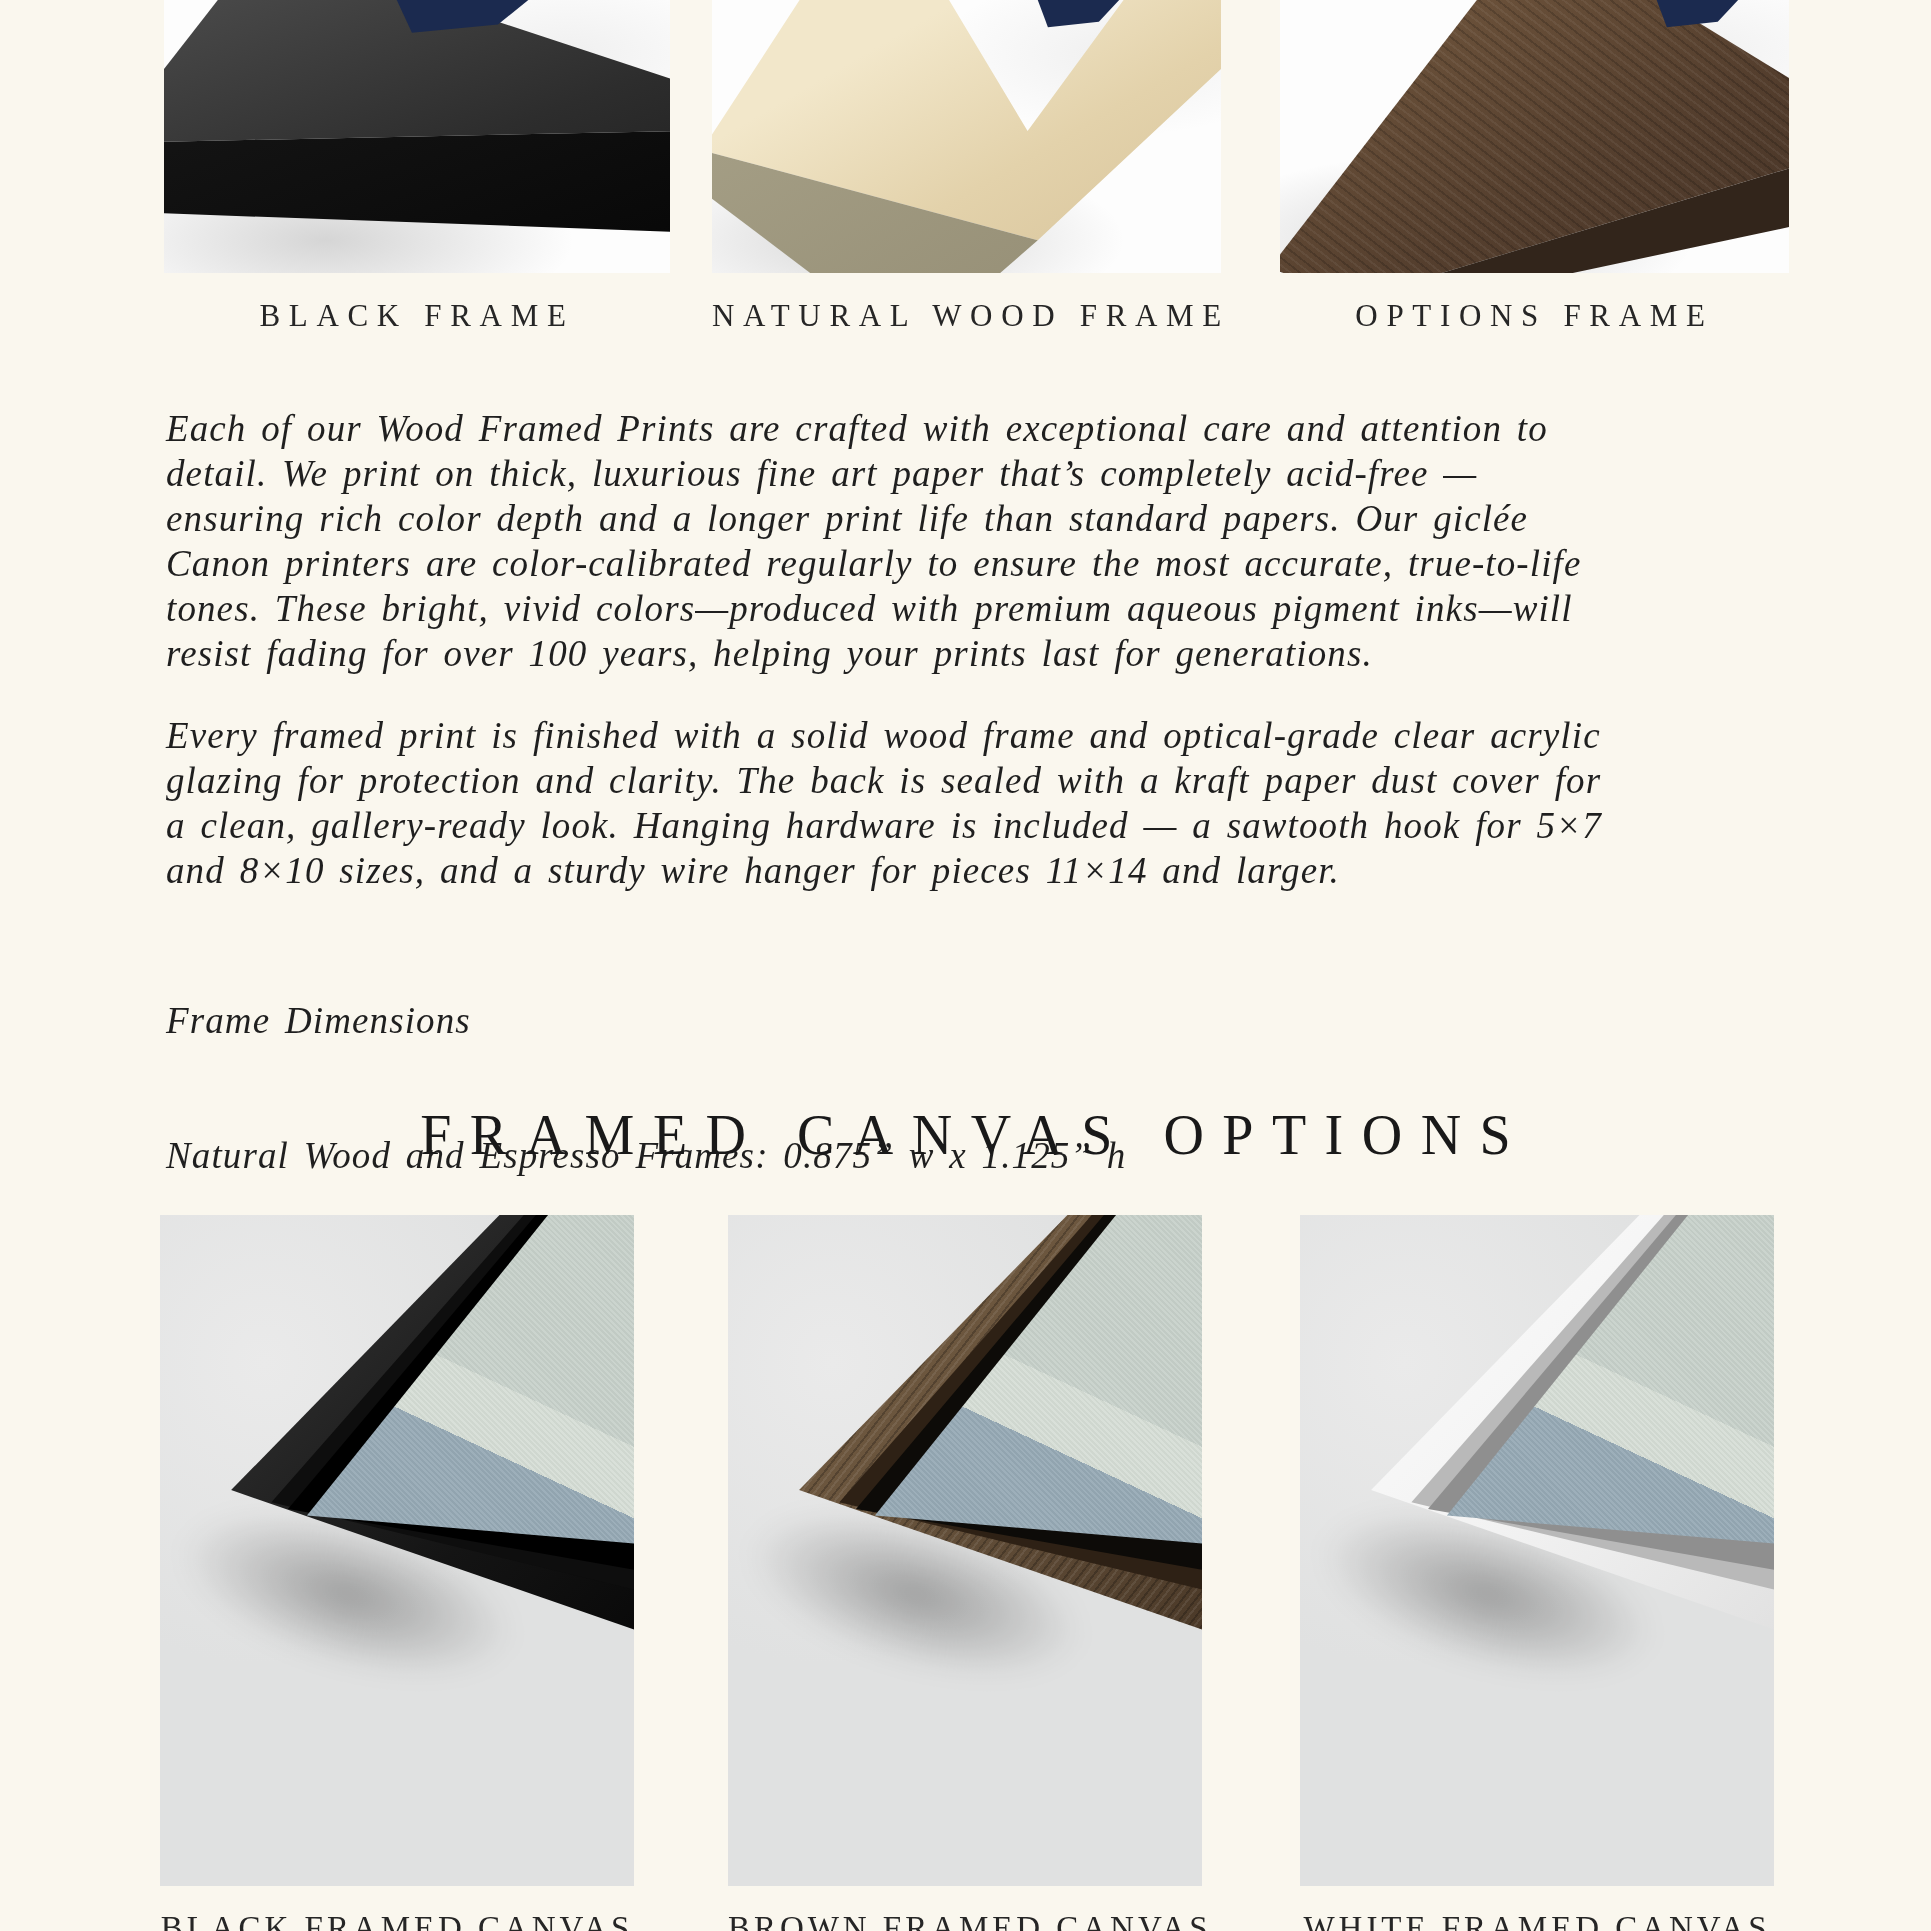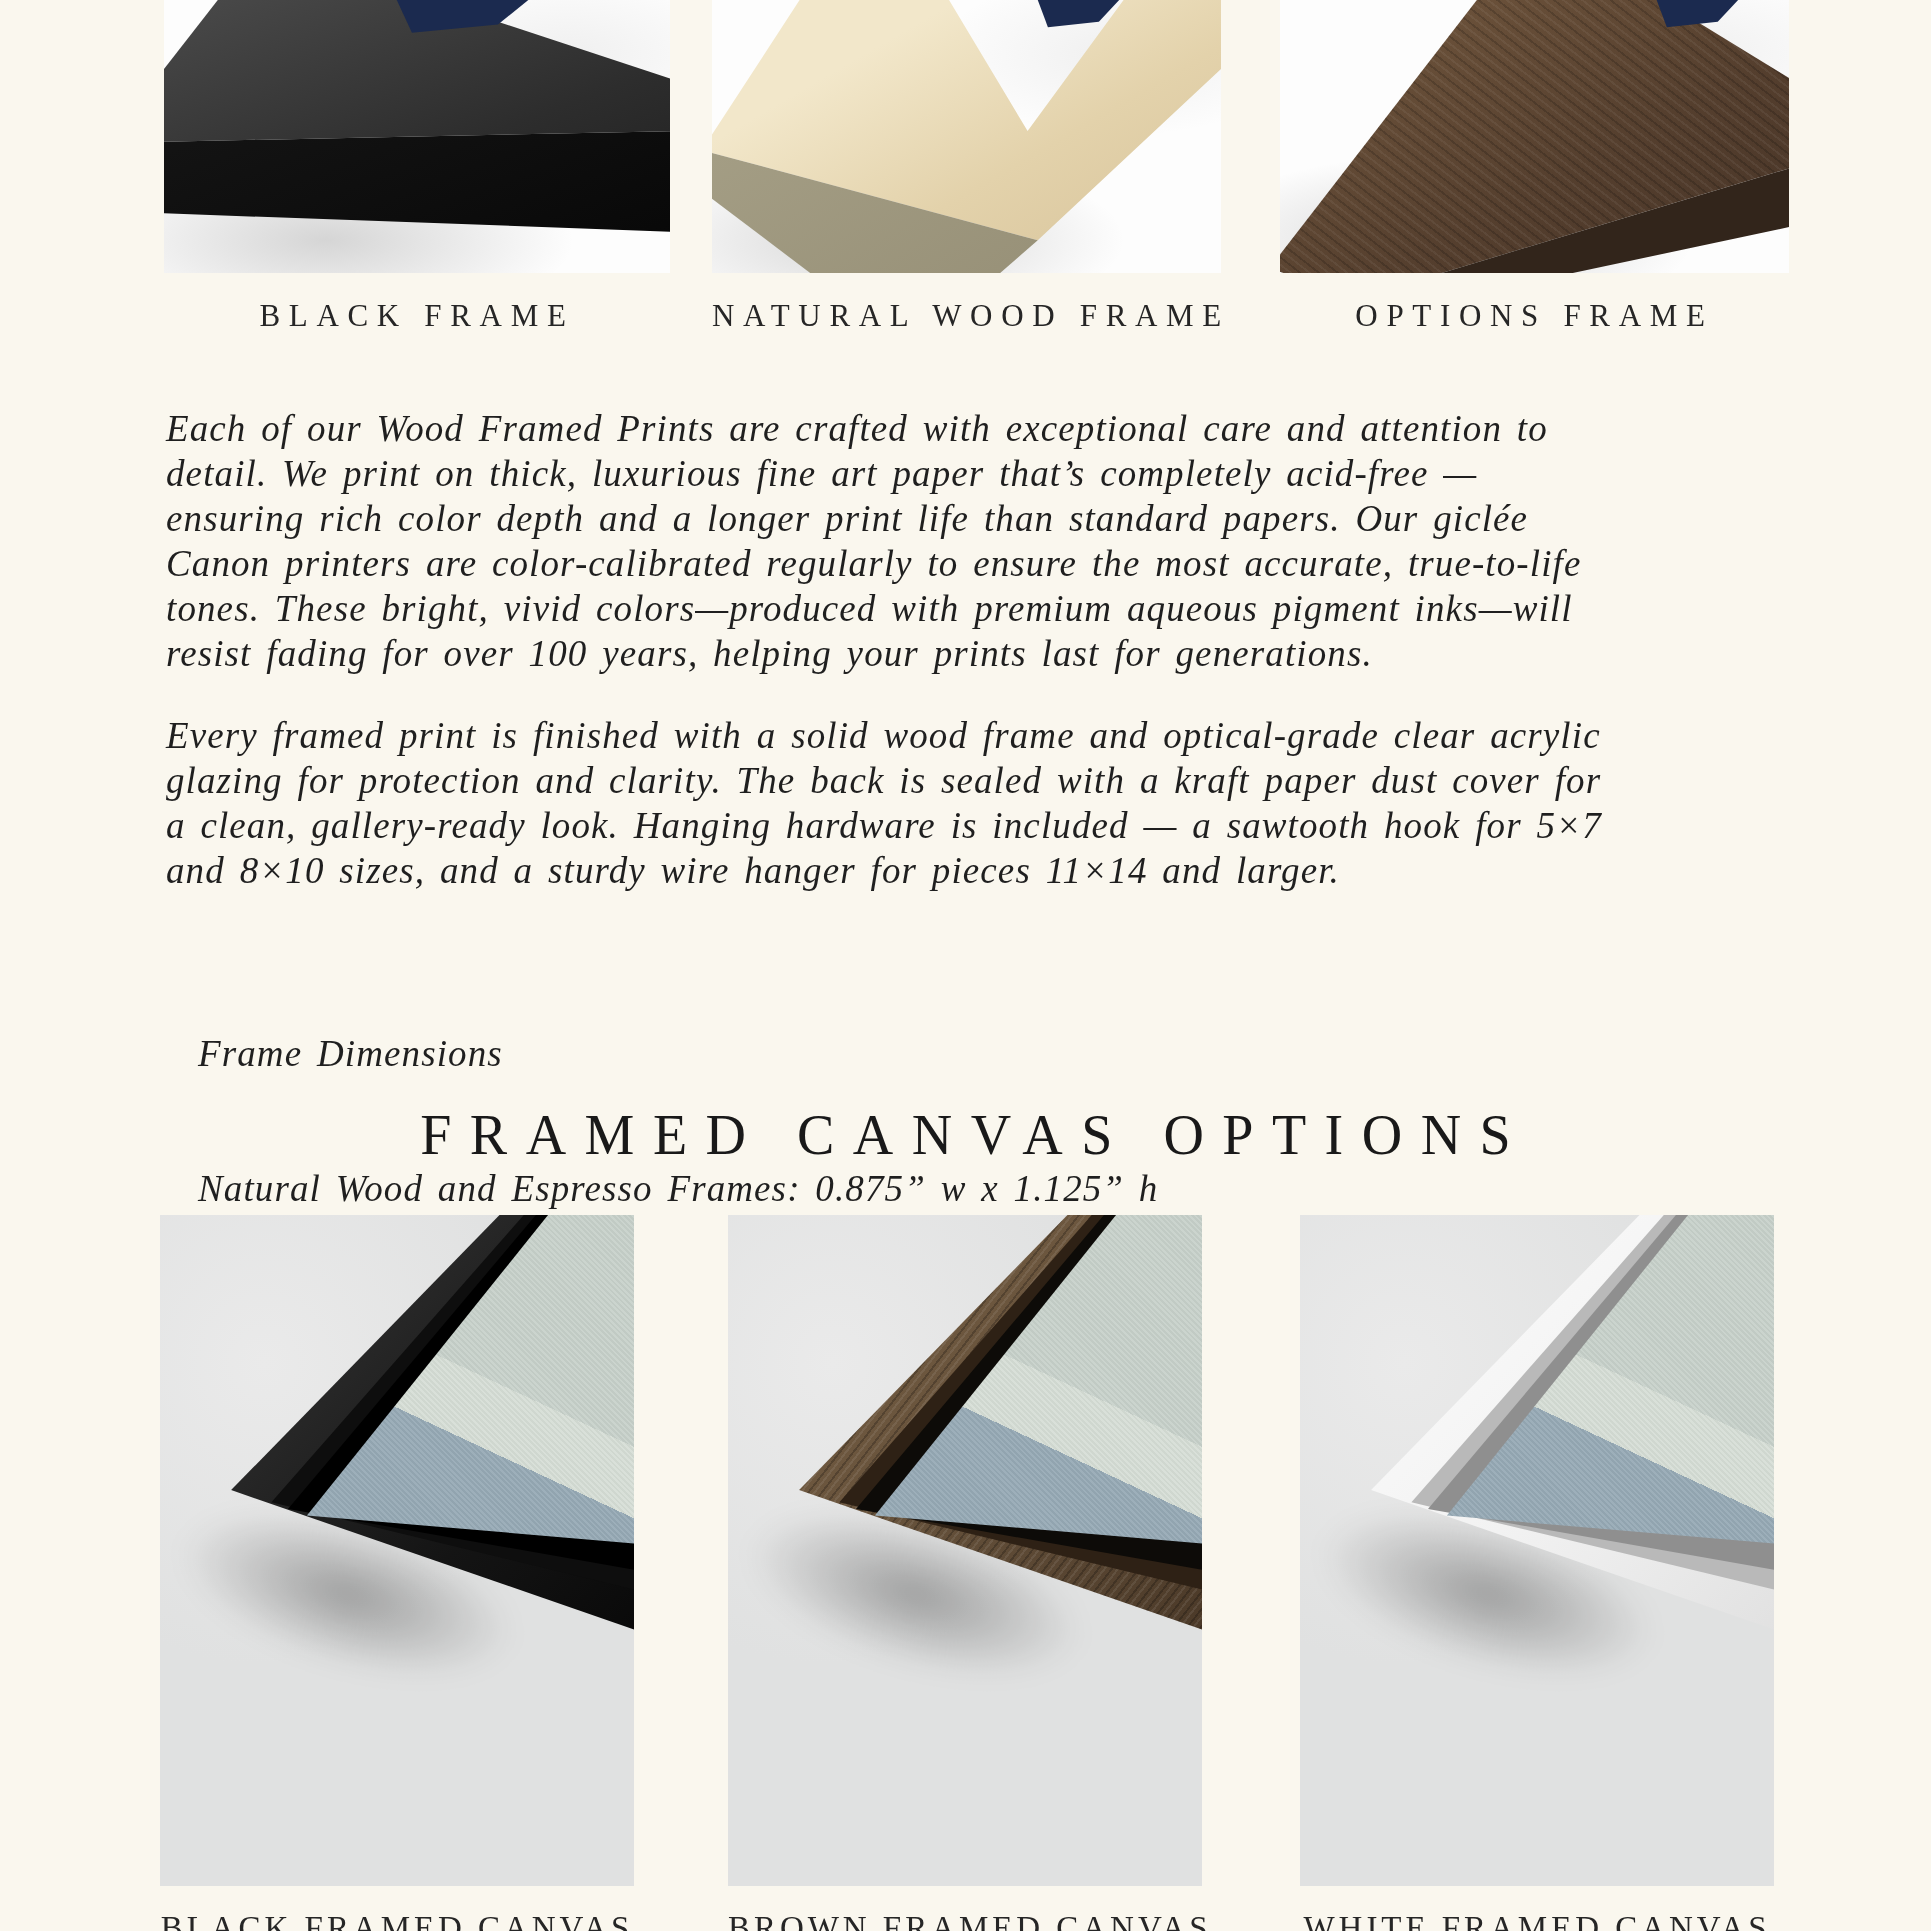--- a/index.html
+++ b/index.html
@@ -47,22 +47,22 @@
           font-size:31px;letter-spacing:.28em;color:#262626;white-space:nowrap;}
   .tl1{left:164px;width:506px;}
   .tl2{left:712px;width:509px;}
   .tl3{left:1280px;width:509px;}
 
   
   .para{position:absolute;left:166px;width:1661px;font-style:italic;font-size:37px;
         line-height:45px;letter-spacing:.03em;word-spacing:.12em;white-space:pre;color:#1f1f1f;}
   .p1{top:406px;}
   .p2{top:713px;}
-  .dims{position:absolute;left:166px;top:941px;font-style:italic;font-size:37px;
-        line-height:45px;letter-spacing:.03em;word-spacing:.12em;white-space:pre;color:#1f1f1f;margin-left:32px;}
+  .dims{position:absolute;left:166px;top:908px;font-style:italic;font-size:37px;
+        line-height:45px;letter-spacing:.03em;word-spacing:.12em;white-space:pre;color:#1f1f1f;}
 
   
   .canvas-heading{position:absolute;left:0;right:0;top:1103px;margin:0;text-align:center;
         font-size:56px;font-weight:400;letter-spacing:.33em;text-indent:.33em;
         color:#191919;white-space:nowrap;}
 
   
   .cphoto{position:absolute;top:1215px;height:671px;overflow:hidden;margin:0;
           background:radial-gradient(80% 60% at 22% 22%, #eaeaea, #e0e1e1 75%);}
   .cp1{left:160px;width:474px;}

